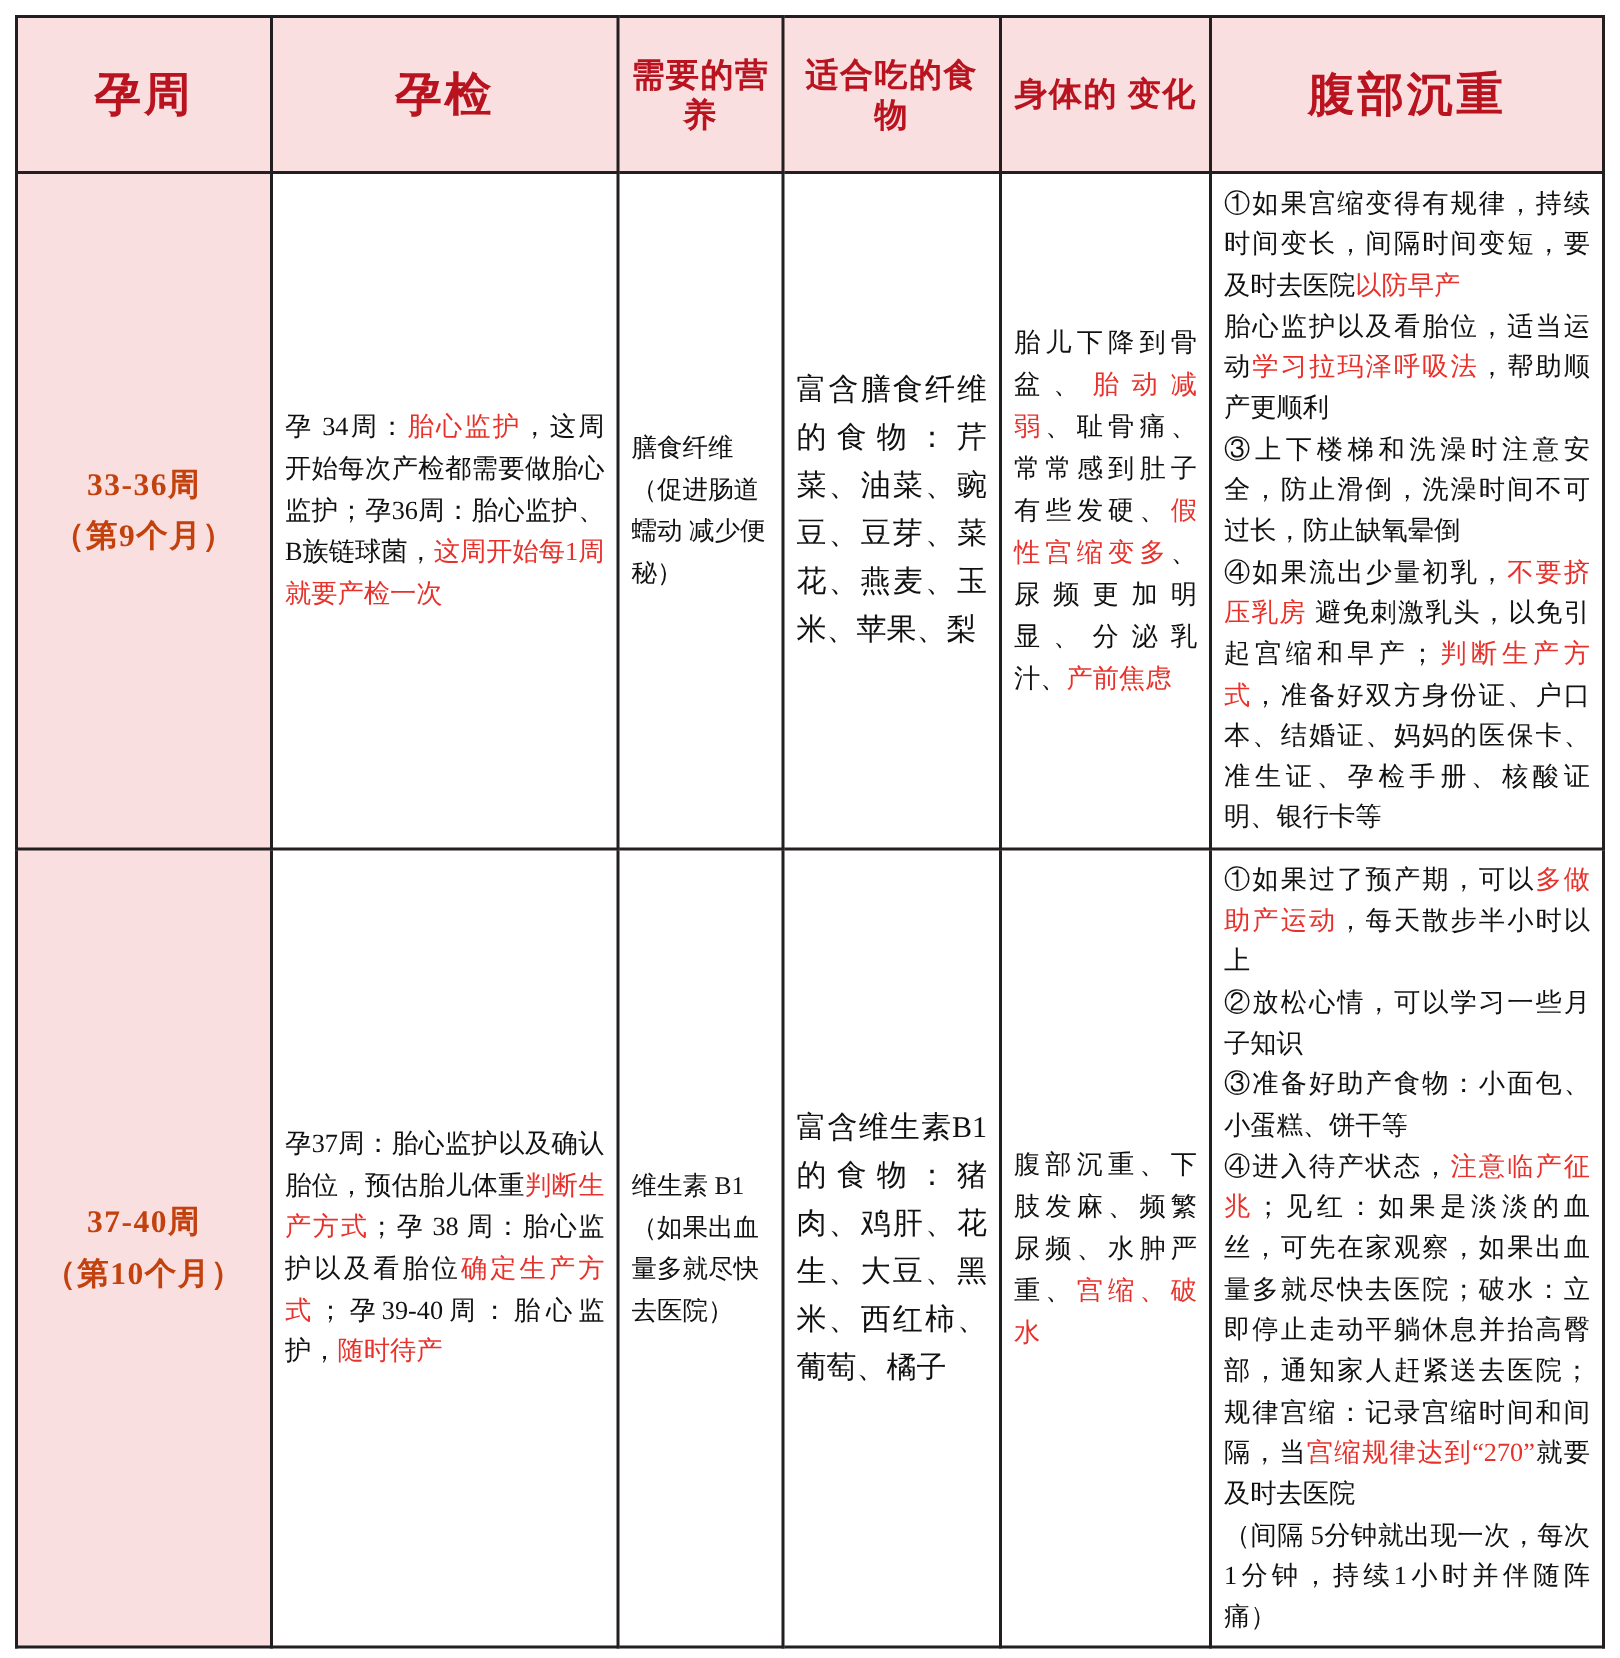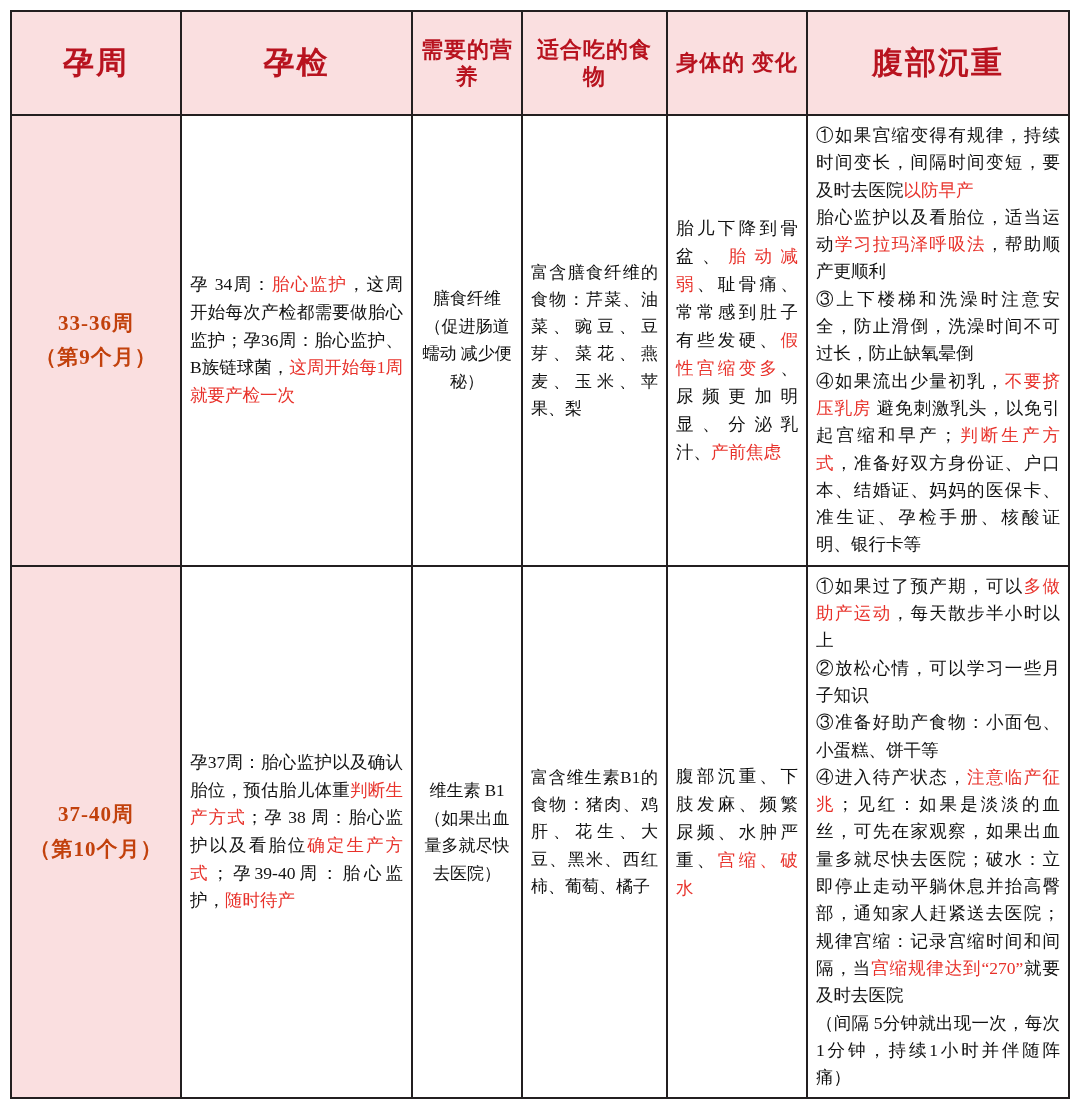--- a/index.html
+++ b/index.html
@@ -56,24 +56,24 @@
   }
   td.body-cell{
     background:#ffffff;
     font-size:17.5px;
     line-height:1.58;
     text-align:justify;
     text-justify:inter-ideograph;
     vertical-align:middle;
   }
   td.nutri-cell,td.food-cell{
-    text-align:center;
+    text-align:left;
   }
   td.nutri-cell{font-size:17px;line-height:1.62;}
-  td.food-cell{font-size:17px;line-height:1.6;text-align:justify;text-justify:inter-ideograph;}
+  td.food-cell{font-size:20px;line-height:1.6;text-align:justify;text-justify:inter-ideograph;}
   td.note-cell{
     font-size:17.5px;
     line-height:1.56;
     vertical-align:middle;
     text-align:justify;
     text-justify:inter-ideograph;
   }
   td.change-cell{font-size:17.5px;line-height:1.6;border-radius:29px;}
   .rt{color:#e8312a;}
   .seg{white-space:normal;}

